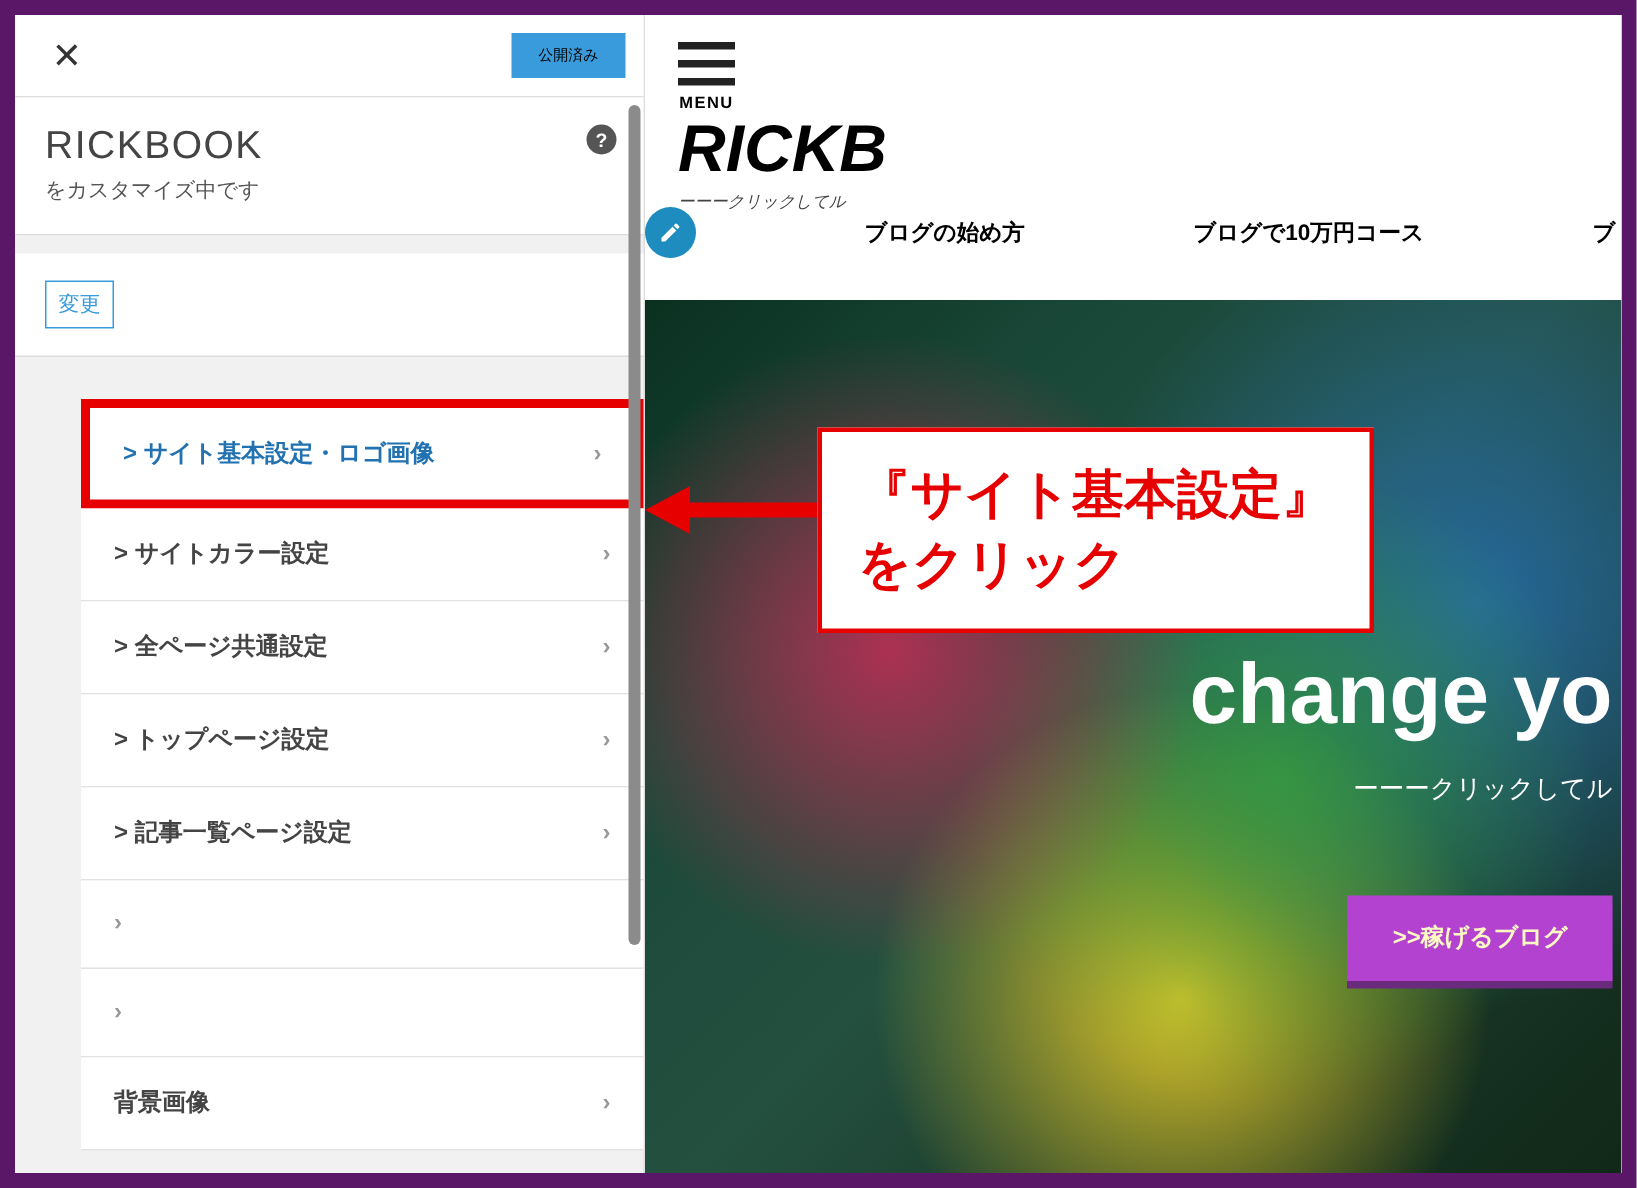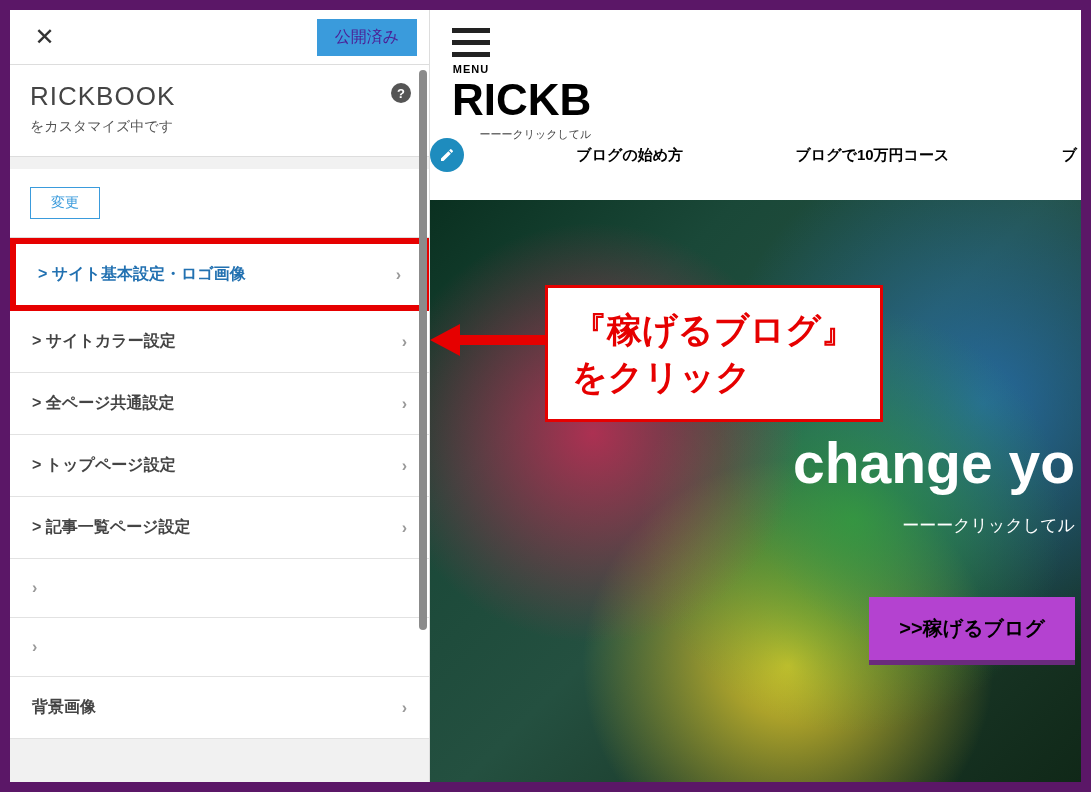--- a/index.html
+++ b/index.html
@@ -39,24 +39,24 @@
   height: 45px;
   display: flex;
   align-items: center;
   justify-content: center;
   font-size: 24px;
   color: #333;
   cursor: pointer;
 }
 .publish-btn {
   background: #3a9bdc;
-  color: #4c1d95;
+  color: #000000;
   border: none;
   padding: 8px 18px;
-  font-size: 16px;
+  font-size: 10px;
   cursor: pointer;
   margin-left: 36px;
 }
 .title-block {
   background: #fff;
   padding: 16px 20px 20px;
   position: relative;
   border-bottom: 1px solid #ddd;
 }
 .title-name {
@@ -94,26 +94,27 @@
   display: flex;
   align-items: center;
   justify-content: space-between;
 }
 .theme-info { font-size: 15px; color: #333; }
 .theme-label { color: #666; font-size: 14px; margin-bottom: 4px; }
 .change-btn {
   border: 1px solid #3a9bdc;
   color: #3a9bdc;
   background: #fff;
-  padding: 6px 20px;
+  padding: 6px 8px;
   font-size: 14px;
   cursor: pointer;
 }
 .menu-list {
-  margin-top: 0;
+  margin-top: 28px;
+  padding-left: 44px;
 }
 .menu-item {
   background: #fff;
   padding: 20px 22px;
   border-bottom: 1px solid #e2e2e2;
   display: flex;
   align-items: center;
   justify-content: space-between;
   font-size: 16px;
   font-weight: bold;
@@ -160,22 +161,23 @@
   cursor: pointer;
 }
 .hamburger {
   display: flex;
   flex-direction: column;
   gap: 7px;
 }
 .hamburger span { width: 38px; height: 5px; background: #222; display: block; }
 .menu-txt { font-size: 11px; font-weight: bold; margin-top: 6px; letter-spacing: 1px; }
 .logo-side {
-  text-align: right;
+  text-align: left;
   padding-right: 16px;
+  font-style: italic;
 }
 .logo { font-size: 44px; font-weight: 900; letter-spacing: 0px; }
 .tagline { font-size: 11px; color: #444; margin-top: 2px; }
 .nav-row {
   display: flex;
   align-items: center;
   justify-content: space-between;
   gap: 30px;
   padding: 10px 4px 12px 0;
   font-size: 15px;
@@ -204,22 +206,22 @@
   color: #fff;
   padding-top: 230px;
   padding-right: 6px;
 }
 .hero-title { font-size: 57px; font-weight: bold; }
 .hero-sub { font-size: 17px; margin-top: 18px; padding-left: 12px; }
 .hero-btn {
   display: inline-block;
   margin-top: 60px;
   background: #b442d0;
-  color: #000000;
-  font-size: 20px;
+  color: #fef9c3;
+  font-size: 16px;
   font-weight: bold;
   padding: 18px 30px;
   box-shadow: 0 5px 0 #6a2a7d;
   margin-left: 17px;
 }
 .annotation-box {
   position: absolute;
   top: 285px;
   left: 545px;
   background: #fff;
@@ -329,15 +331,15 @@
   </div>
 </div>
 
 <svg class="arrow" width="115" height="40">
   <defs></defs>
   <line x1="115" y1="20" x2="25" y2="20" stroke="#e60000" stroke-width="10"></line>
   <polygon points="0,20 30,4 30,36" fill="#e60000"></polygon>
 </svg>
 
 <div class="annotation-box">
-  <span style="white-space:pre-line;">『稼げるブログ』
+  <span style="white-space:pre-line;">『サイト基本設定』
 をクリック</span>
 </div>
 
 </body></html>

